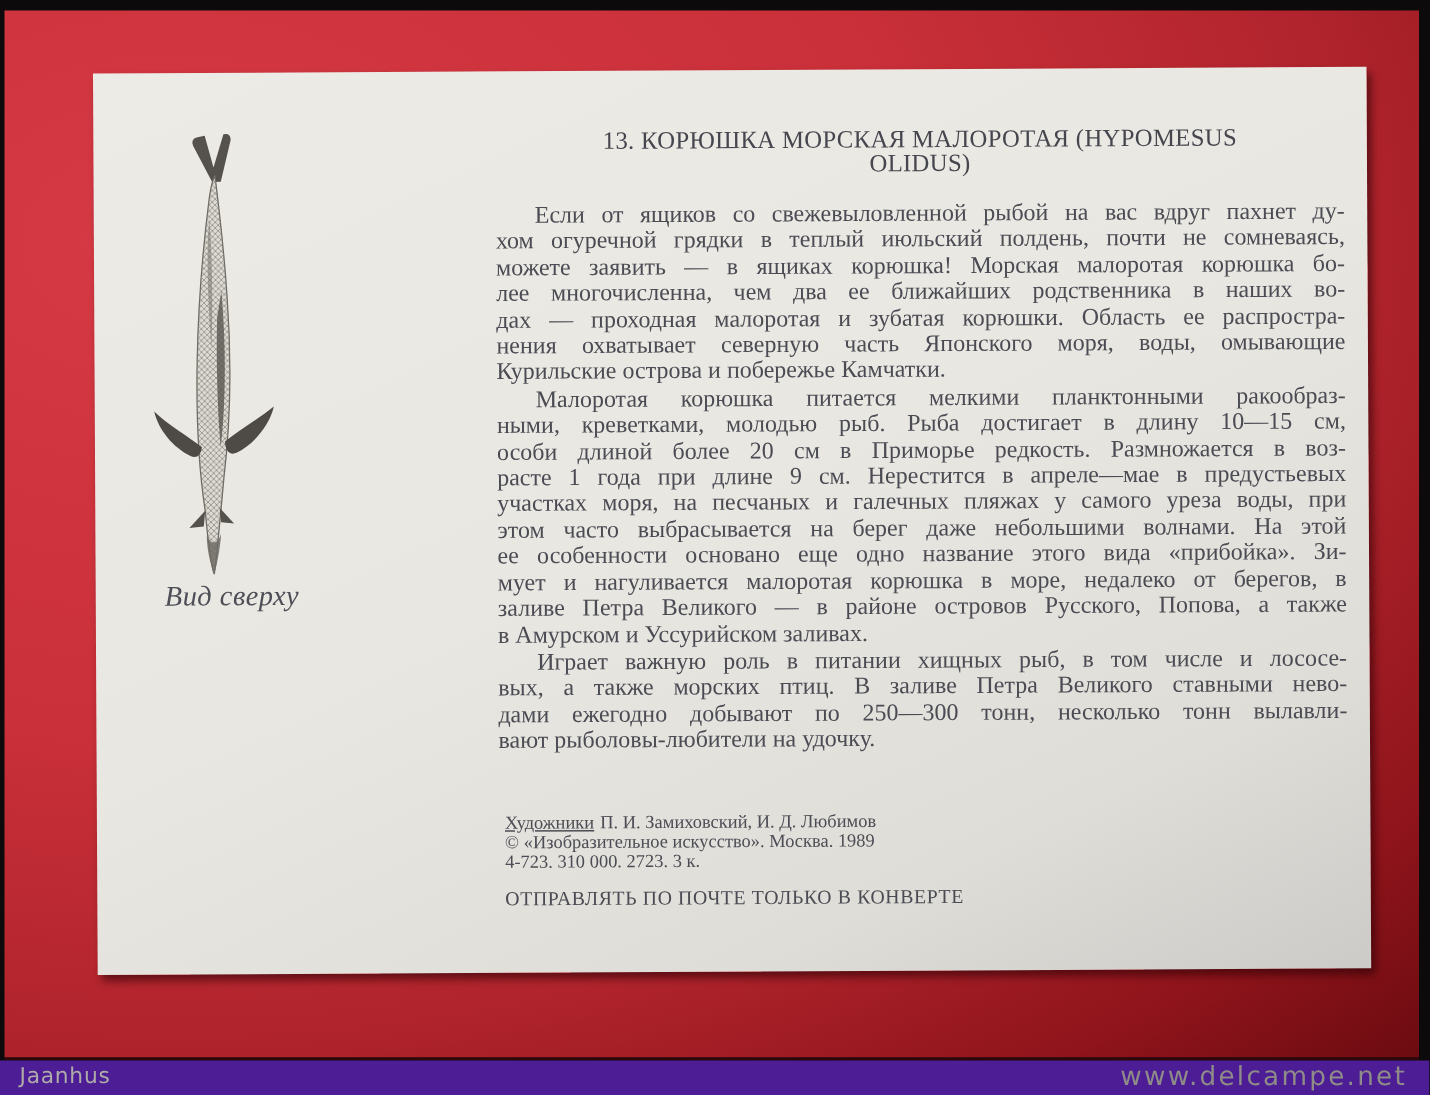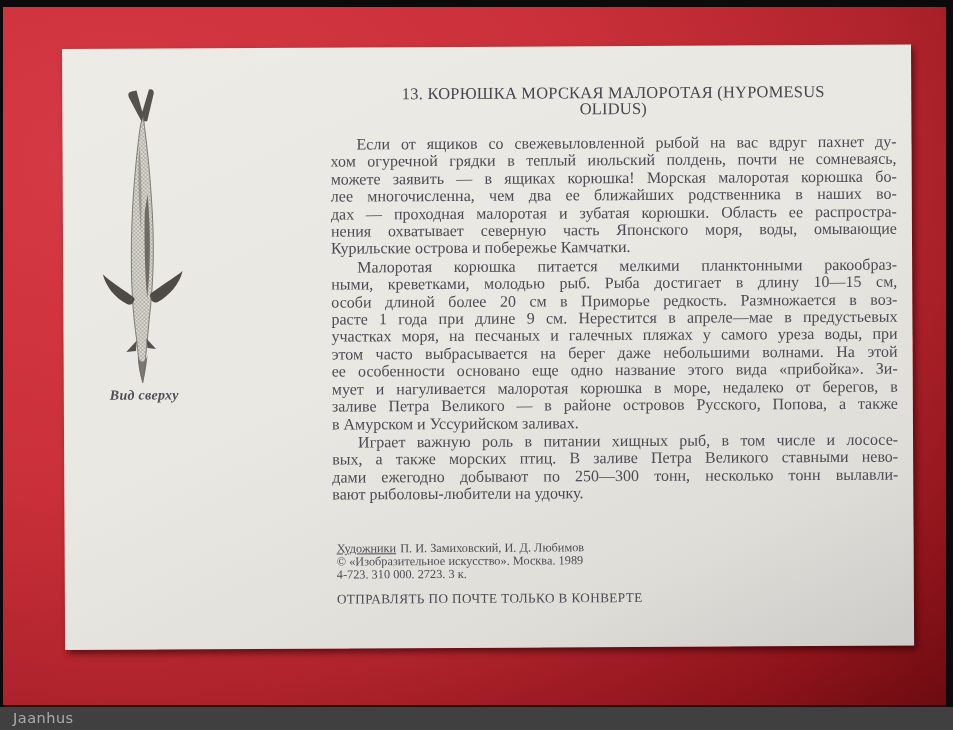--- a/index.html
+++ b/index.html
@@ -26,32 +26,32 @@
     color:#46464e; letter-spacing:0.2px;
   }
   .description { position:absolute; left:268px; top:88px; width:566px; font-size:16px; color:#4b4b53; }
   .para .line { line-height:17.4px; text-align:justify; text-align-last:justify; }
   .para .line.last { text-align-last:left; }
   .para .line.first { text-indent:26px; }
   .para + .para { margin-top:1px; }
   .fish-figure { position:absolute; left:34px; top:40px; width:130px; }
   .caption {
     position:absolute; left:46px; top:339px;
-    font-style:italic; font-size:14px; color:#4e4e56; letter-spacing:0.3px;font-weight:bold;
+    font-style:italic; font-size:19px; color:#4e4e56; letter-spacing:0.3px;
   }
   .credits { position:absolute; left:272px; top:495px; font-size:12.3px; line-height:13px; color:#4c4c54; }
   .credits .it { }
   .credits .lbl { margin-right:4px;text-decoration:underline; }
   .notice {
     position:absolute; left:272px; top:544px;
     font-size:13.2px; color:#4b4b53; letter-spacing:0.4px;
   }
   .bottom-strip {
     position:absolute; left:0; bottom:0; width:953px; height:23px;
-    background:#404040; font-family:"DejaVu Sans", sans-serif;
+    background:#4c1d95; font-family:"DejaVu Sans", sans-serif;
   }
   .wm-left  { position:absolute; left:13px; top:3px; font-size:14.5px; color:#aeaba8; letter-spacing:0.5px; }
   .wm-right { position:absolute; right:15px; top:1px; font-size:17.5px; color:#8e8b88; letter-spacing:1.5px; }
 </style>
 </head>
 <body>
 
 <div class="red-bg"></div>
 
 <div class="card">
@@ -128,13 +128,14 @@
     <div>© «Изобразительное искусство». Москва. 1989</div>
     <div>4-723. 310 000. 2723. 3 к.</div>
   </div>
 
   <div class="notice">ОТПРАВЛЯТЬ ПО ПОЧТЕ ТОЛЬКО В КОНВЕРТЕ</div>
 
 </div>
 
 <div class="bottom-strip">
   <span class="wm-left">Jaanhus</span>
+  <span class="wm-right">www.delcampe.net</span>
 </div>
 
 </body></html>

